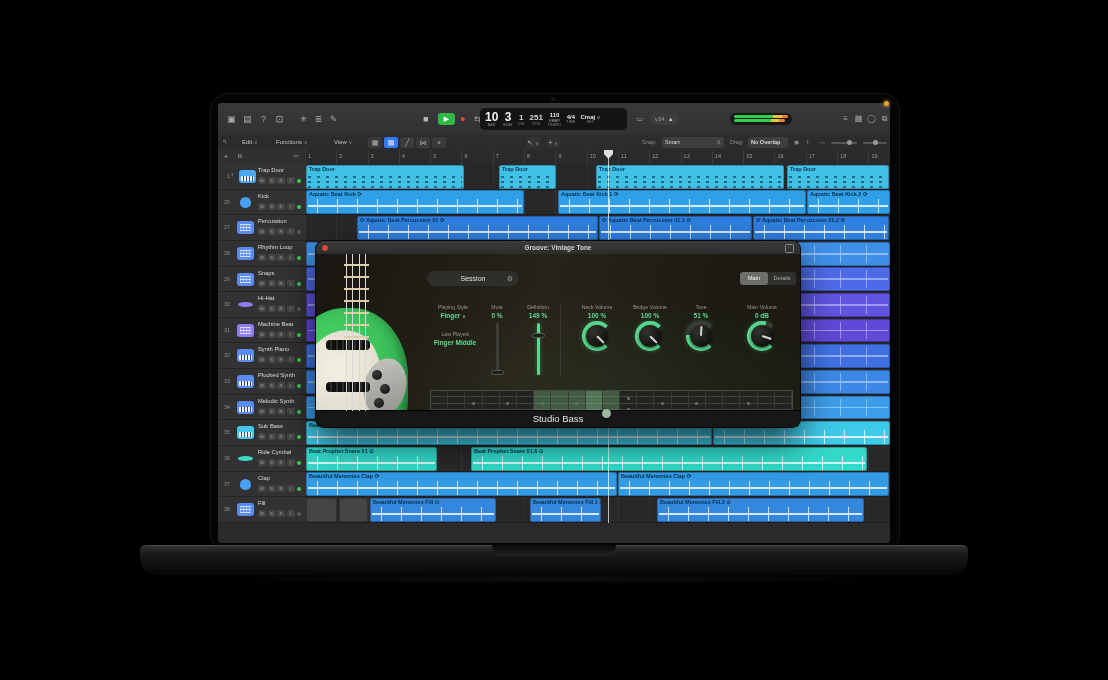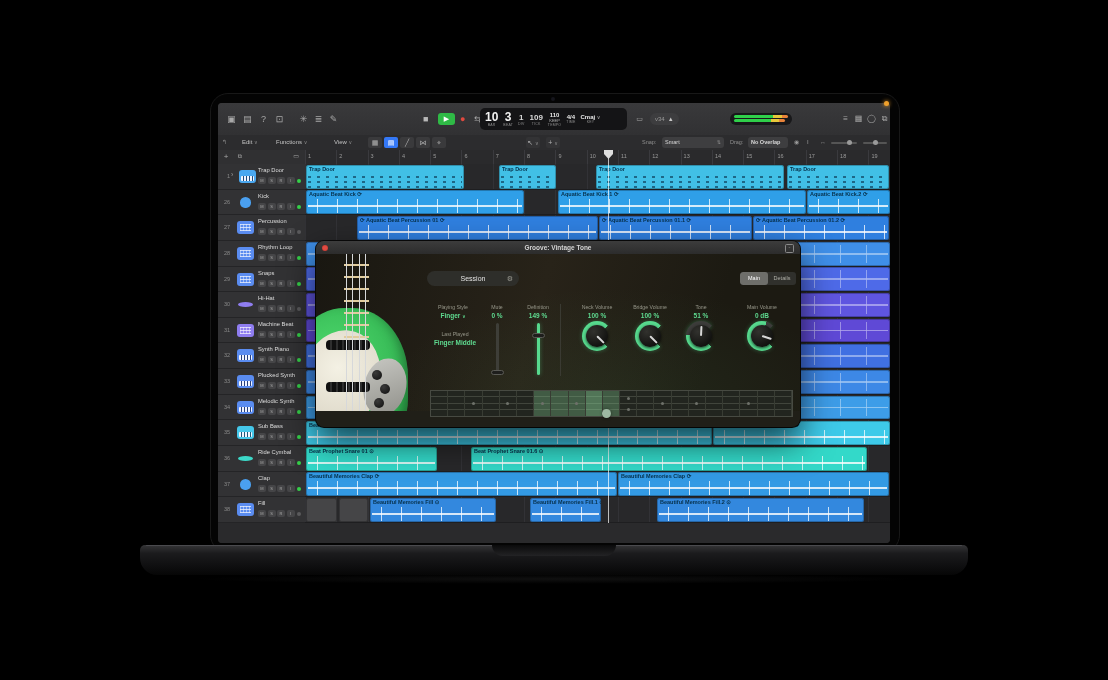--- a/index.html
+++ b/index.html
@@ -174,21 +174,21 @@
         </div>
         <div class="lcd-col">
           <span class="lcd-big">3</span>
           <span class="lcd-sub">BEAT</span>
         </div>
         <div class="lcd-col">
           <span class="lcd-med">1</span>
           <span class="lcd-sub">DIV</span>
         </div>
         <div class="lcd-col">
-          <span class="lcd-med">109</span>
+          <span class="lcd-med">251</span>
           <span class="lcd-sub">TICK</span>
         </div>
         <div class="lcd-col">
           <span class="lcd-sm">110</span>
           <span class="lcd-xs">KEEP</span>
           <span class="lcd-sub">TEMPO</span>
         </div>
         <div class="lcd-col">
           <span class="lcd-sm">4/4</span>
           <span class="lcd-sub">TIME</span>
@@ -647,20 +647,21 @@
           <div class="fret"></div>
           <div class="fret"></div>
           <div class="fret">
             <div class="fdot"></div>
           </div>
           <div class="fret"></div>
           <div class="fret"></div>
         </div>
       <div id="fret-handle"></div>
     </div>
+    <div id="pw-footer">Studio Bass</div>
   </div>
 
   <div id="rec-dot"></div>
   <div id="base">
     <div id="base-notch"></div>
   </div>
   <div id="base-shadow"></div>
 </div>
 
 </body></html>

